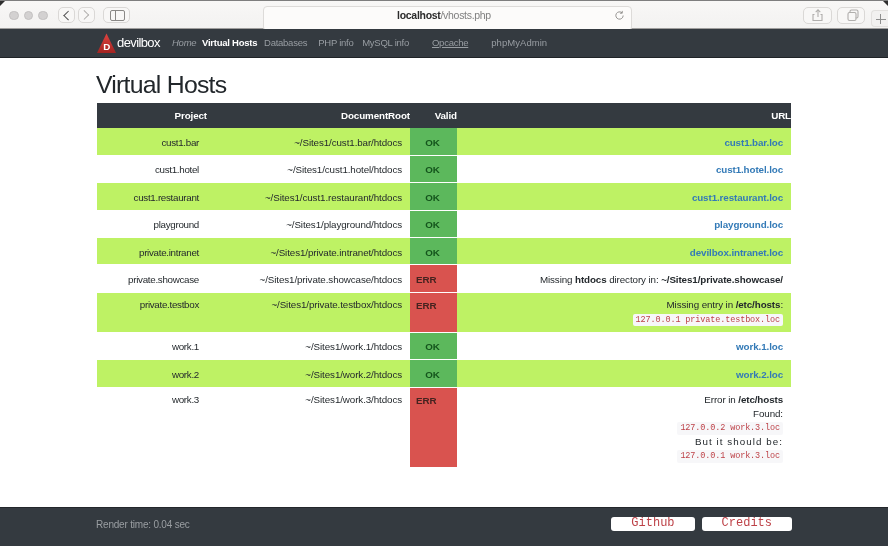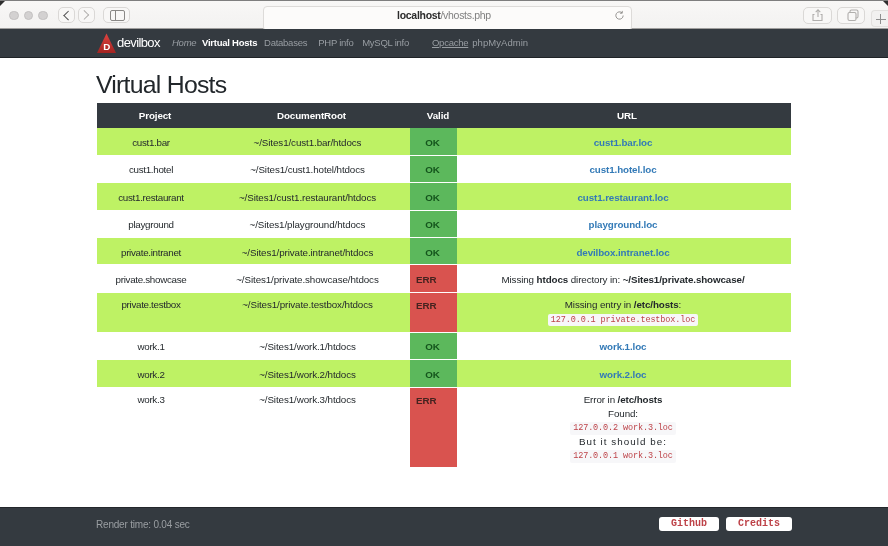--- a/index.html
+++ b/index.html
@@ -50,30 +50,30 @@
 .logo { position:absolute; left:97px; top:3.5px; }
 .brand { position:absolute; left:117px; top:6px; color:#fff; font-size:13px;
   font-weight:500; letter-spacing:-0.6px; }
 .menu { position:absolute; left:172px; top:8px; font-size:9.5px; letter-spacing:-0.25px; }
 .menu span { color:#989da2; }
 .menu span:nth-child(1){margin-right:5.7px;font-style:italic;}
 .menu span:nth-child(2){margin-right:6.8px;}
 .menu span:nth-child(3){margin-right:11px;}
 .menu span:nth-child(4){margin-right:8.7px;}
 .menu span:nth-child(5){margin-right:23px;text-align:right;}
-.menu span:nth-child(6){margin-right:4px;text-decoration:underline;}
+.menu span:nth-child(6){margin-right:23px;text-decoration:underline;}
 .menu span:nth-child(7){letter-spacing:0.05px;}
 .menu .act { color:#fff; font-weight:bold; }
 
 
 .h1 { position:absolute; left:96px; top:70.5px; font-size:24.8px; font-weight:500;
   color:#22272b; letter-spacing:-0.75px; }
 table { position:absolute; left:97px; top:103px; width:694px;
   border-collapse:collapse; table-layout:fixed; }
-th,td { font-size:9.8px; letter-spacing:-0.1px; text-align:center; }
+th,td { font-size:9.8px; letter-spacing:-0.1px; text-align:right; }
 thead th { background:#343a40; color:#fff; height:25px; padding:0 0 0 6px;
   vertical-align:middle; font-size:9.8px; }
 tbody td { padding:5.5px 8px 5.5px 6px; line-height:13.5px; color:#24292d;
   border-bottom:1px solid #fff; vertical-align:top; }
 tbody td:first-child { letter-spacing:-0.3px; }
 tbody tr.odd td { background:#bef264; }
 td.ok { background:#5cb85c !important; color:#14541c; font-weight:bold; text-align:center;
   vertical-align:top; padding-top:7px; }
 td.err { background:#d9534f !important; color:#45231f; font-weight:bold; text-align:left;
   vertical-align:top; padding-top:6px; }
@@ -88,22 +88,22 @@
   display:inline-block; height:12.5px; line-height:12.5px; }
 b { font-weight:bold; }
 tr.h1row { height:27.4px; }
 
 
 .footer { position:absolute; left:0; top:507px; width:888px; height:39px;
   background:#343a40; border-top:1px solid #23272b; }
 .rtime { position:absolute; left:96px; top:11.2px; color:#9a9ea2; font-size:10px; letter-spacing:-0.2px;}
 .fbtns { position:absolute; right:96px; top:9px; display:flex; gap:7px; }
 .fbtn { background:#fff; color:#bd4147; line-height:9.5px;
-  font-family:"Liberation Mono", monospace; font-size:10px; font-weight:bold;
-  padding:2px 12px; border-radius:3px; }
+  font-family:"Liberation Mono", monospace; font-size:12px; font-weight:normal;
+  padding:2px 20px; border-radius:3px; }
 </style>
 </head>
 <body>
 
 <div class="chrome">
   <div class="light l1"></div>
     <div class="light l2"></div>
     <div class="light l3"></div>
   <div class="cbtn back">
       <div class="chev"></div>

